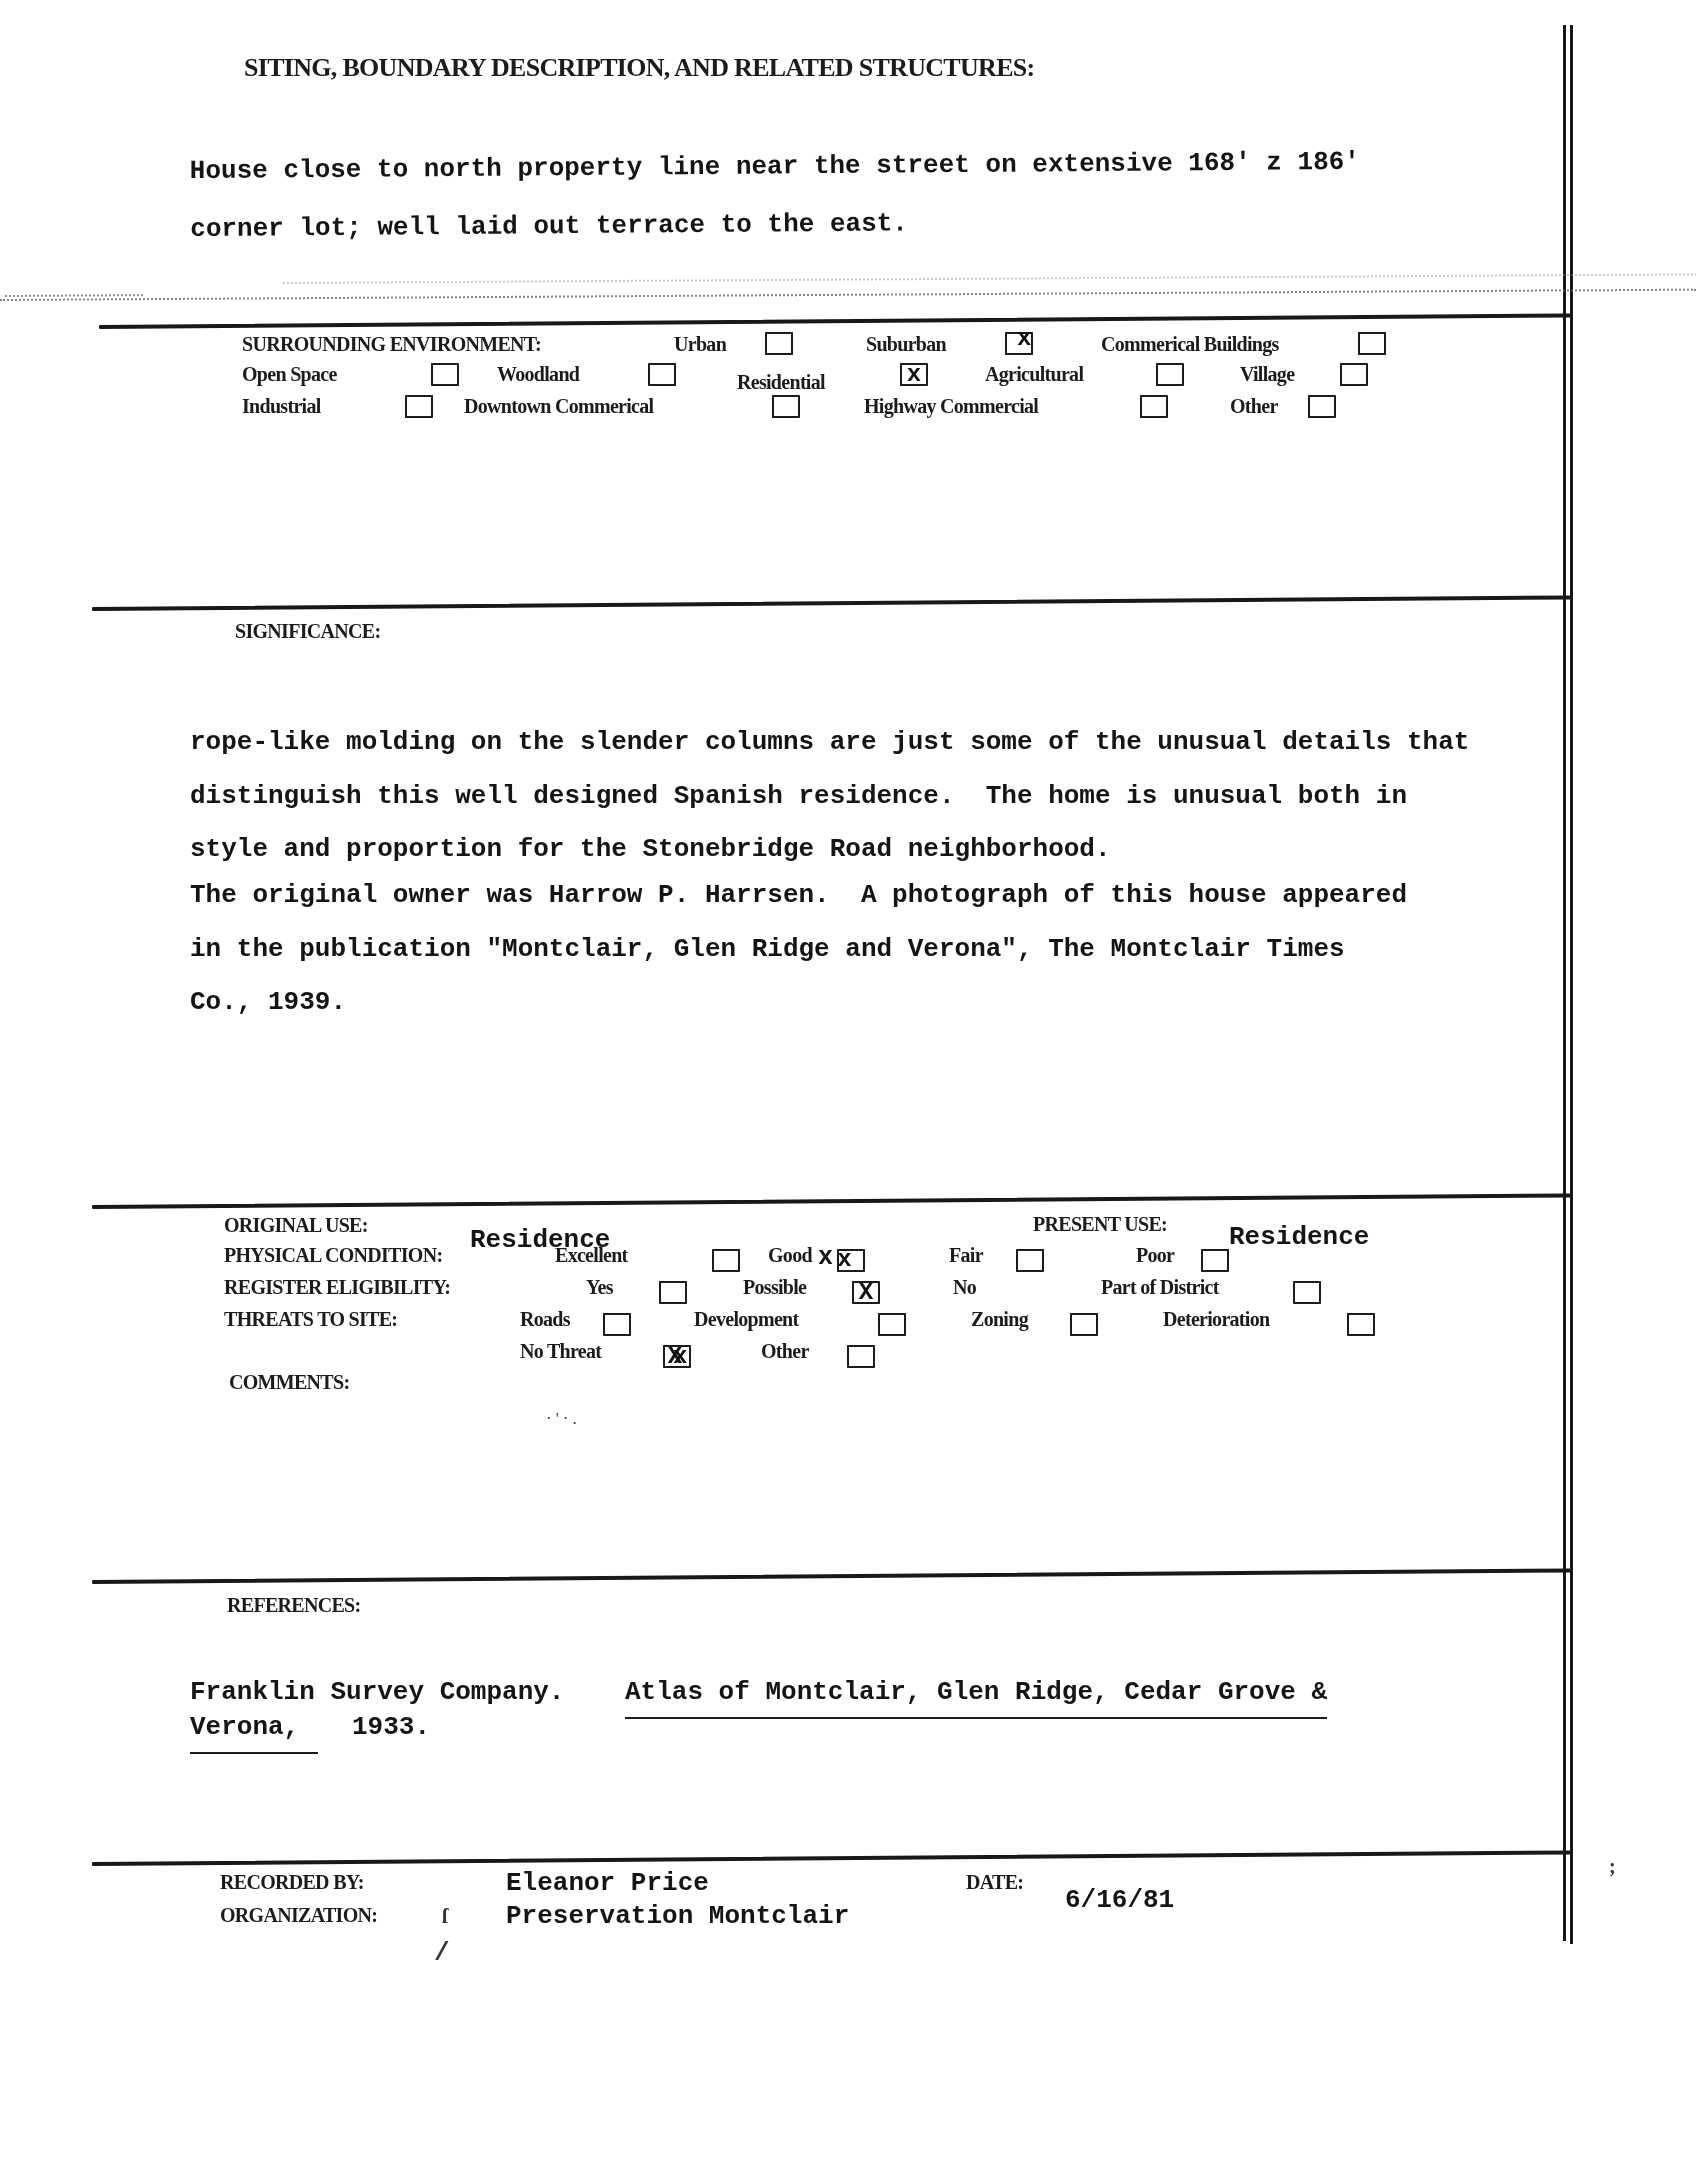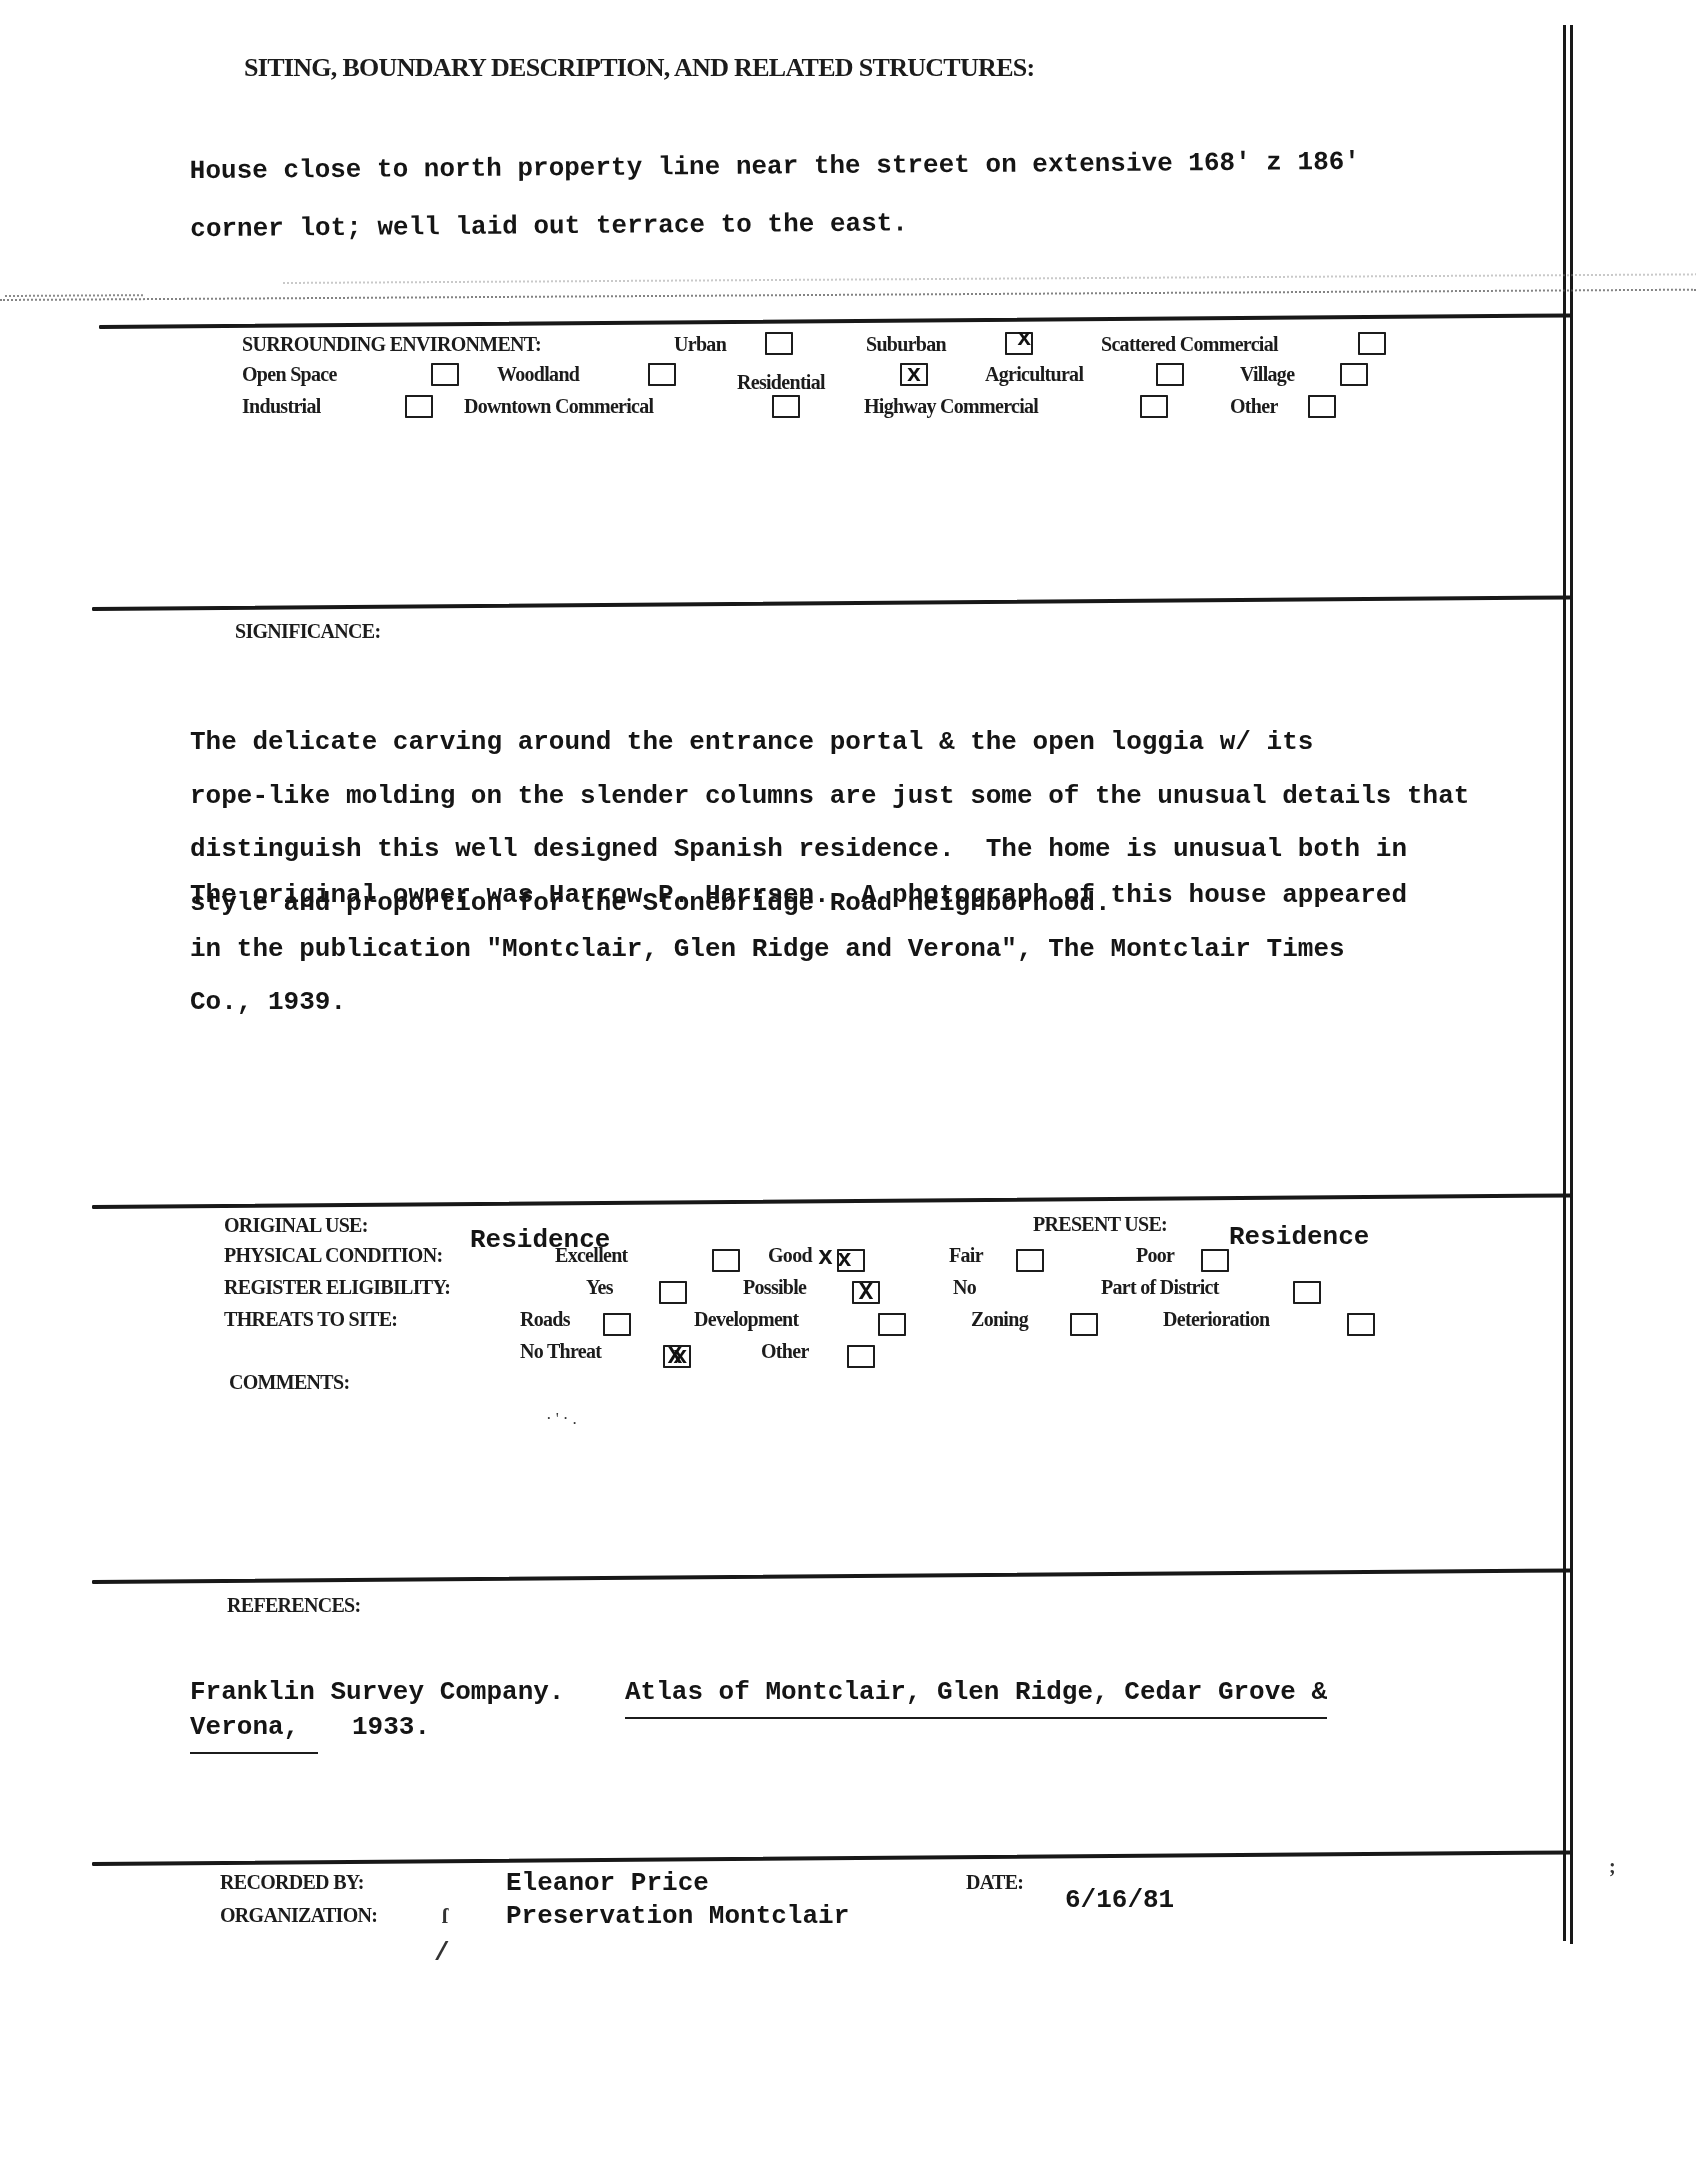--- a/index.html
+++ b/index.html
@@ -64,21 +64,21 @@
   <div class="abs s" style="left:674px;top:334px;">Urban</div>
   <span class="cb" style="left:765px;top:332px;">
       <span class="mk"></span>
     </span>
 
   <div class="abs s" style="left:866px;top:334px;">Suburban</div>
   <span class="cb" style="left:1005px;top:332px;">
       <span class="mk up-right">x</span>
     </span>
 
-  <div class="abs s" style="left:1101px;top:334px;">Scattered Commercial</div>
+  <div class="abs s" style="left:1101px;top:334px;">Commerical Buildings</div>
   <span class="cb" style="left:1358px;top:332px;">
       <span class="mk"></span>
     </span>
 
   <div class="abs s" style="left:242px;top:364px;">Open Space</div>
   <span class="cb" style="left:431px;top:363px;">
       <span class="mk"></span>
     </span>
 
   <div class="abs s" style="left:497px;top:364px;">Woodland</div>
@@ -119,21 +119,20 @@
   <div class="abs s" style="left:1230px;top:396px;">Other</div>
   <span class="cb" style="left:1308px;top:395px;">
       <span class="mk"></span>
     </span>
 </div>
 
 <div class="rule" style="left:92px;top:607px;width:1479px;"></div>
 <div>
   <div class="abs s" style="left:235px;top:621px;">SIGNIFICANCE:</div>
   <div class="abs" style="left:190px;top:705px;">
-    <div class="m">The delicate carving around the entrance portal &amp; the open loggia w/ its</div>
     <div class="m">rope-like molding on the slender columns are just some of the unusual details that</div>
     <div class="m">distinguish this well designed Spanish residence.  The home is unusual both in</div>
     <div class="m">style and proportion for the Stonebridge Road neighborhood.</div>
   </div>
   <div class="abs" style="left:190px;top:858px;">
     <div class="m">The original owner was Harrow P. Harrsen.  A photograph of this house appeared</div>
     <div class="m">in the publication "Montclair, Glen Ridge and Verona", The Montclair Times</div>
     <div class="m">Co., 1939.</div>
   </div>
 </div>

